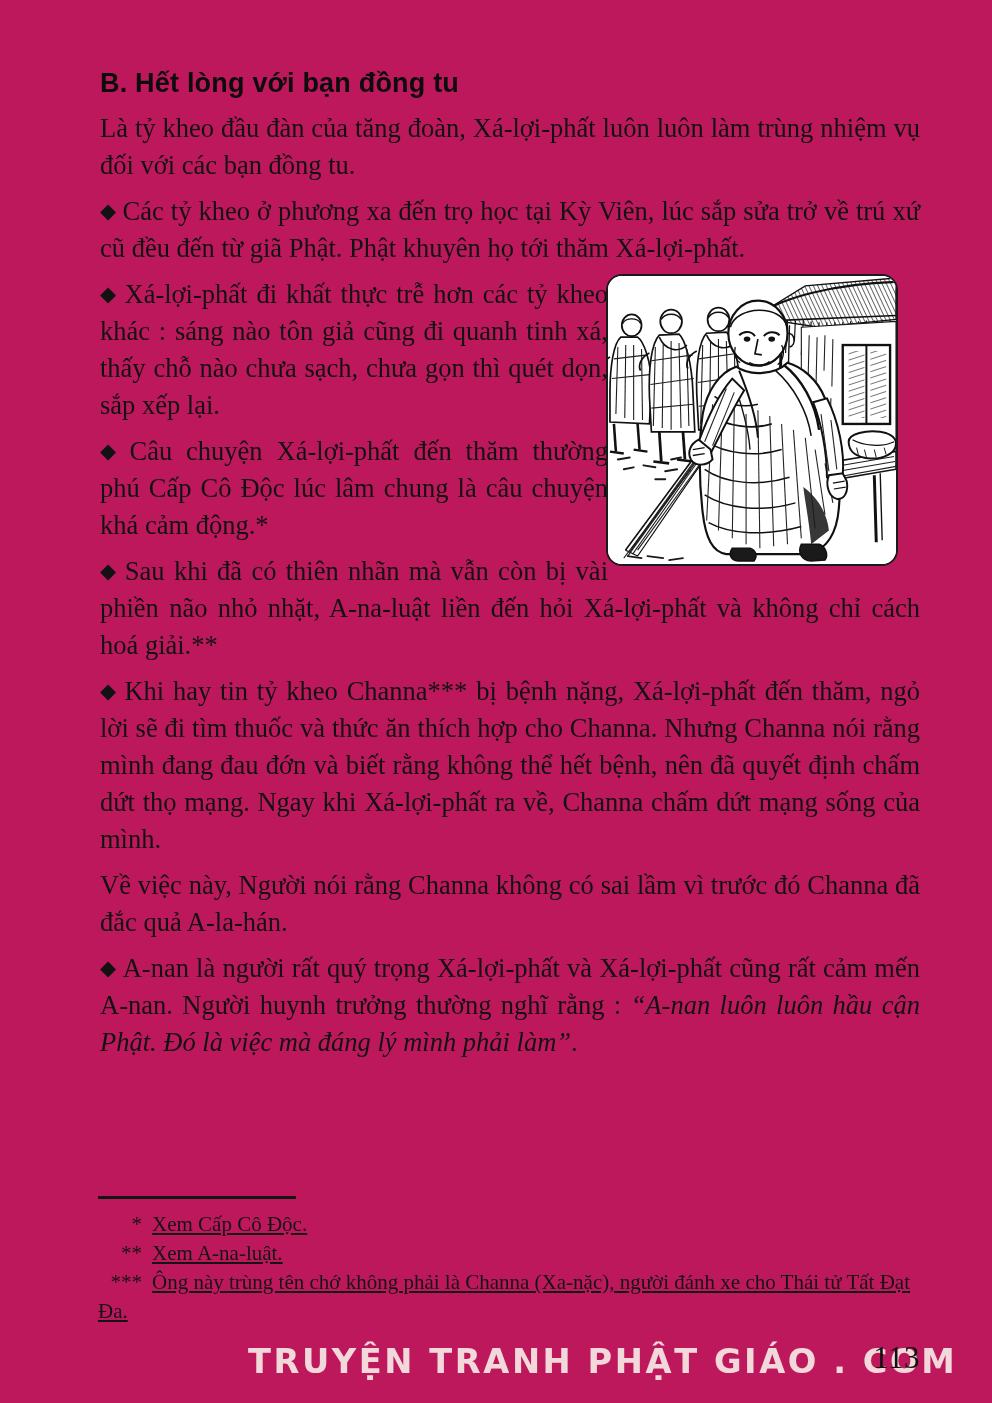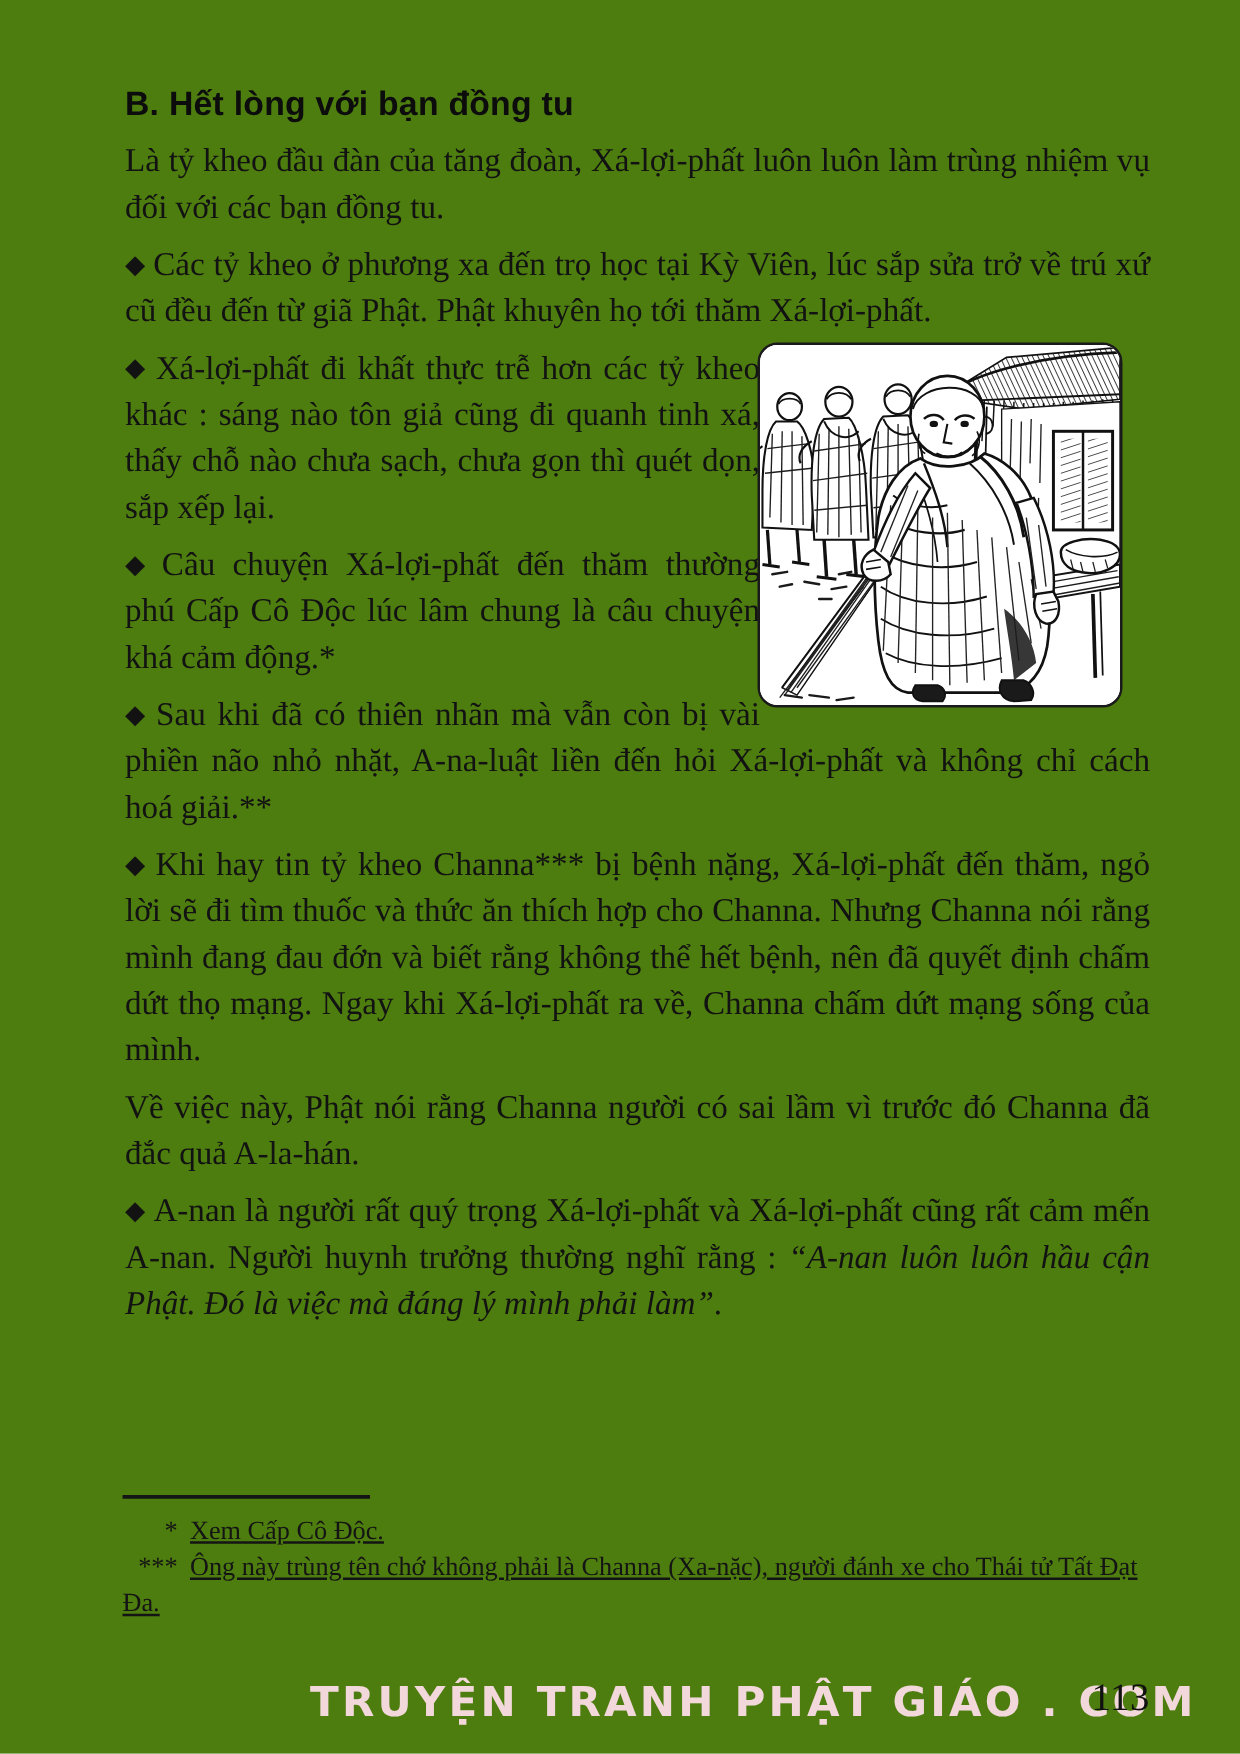--- a/index.html
+++ b/index.html
@@ -4,21 +4,21 @@
 <style>
   html, body {
     margin: 0;
     padding: 0;
     background: #ffffff;
   }
   .page {
     position: relative;
     width: 992px;
     height: 1403px;
-    background: #4d7c0f;
+    background: #be185d;
     overflow: hidden;
     font-family: "Liberation Serif", "DejaVu Serif", serif;
     color: #000000;
   }
 
   
   .section-heading {
     position: absolute;
     left: 100px;
     top: 68px;
@@ -163,21 +163,21 @@
 
     <p class="para gap">
       <span class="bullet">◆</span><span>Sau khi đã có thiên nhãn mà vẫn còn bị vài phiền não nhỏ nhặt, A-na-luật liền đến hỏi Xá-lợi-phất và không chỉ cách hoá giải.**</span>
     </p>
 
     <p class="para gap">
       <span class="bullet">◆</span><span>Khi hay tin tỷ kheo Channa*** bị bệnh nặng, Xá-lợi-phất đến thăm, ngỏ lời sẽ đi tìm thuốc và thức ăn thích hợp cho Channa. Nhưng Channa nói rằng mình đang đau đớn và biết rằng không thể hết bệnh, nên đã quyết định chấm dứt thọ mạng. Ngay khi Xá-lợi-phất ra về, Channa chấm dứt mạng sống của mình.</span>
     </p>
 
     <p class="para gap">
-      <span>Về việc này, Phật nói rằng Channa người có sai lầm vì trước đó Channa đã đắc quả A-la-hán.</span>
+      <span>Về việc này, Người nói rằng Channa không có sai lầm vì trước đó Channa đã đắc quả A-la-hán.</span>
     </p>
 
     <p class="para gap">
       <span class="bullet">◆</span><span>A-nan là người rất quý trọng Xá-lợi-phất và Xá-lợi-phất cũng rất cảm mến A-nan. Người huynh trưởng thường nghĩ rằng : </span><em class="quote">“A-nan luôn luôn hầu cận Phật. Đó là việc mà đáng lý mình phải làm”</em><span>.</span>
     </p>
 
   </div>
 
   <div class="illustration">
     <svg viewBox="0 0 292 292" xmlns="http://www.w3.org/2000/svg">
@@ -442,20 +442,23 @@
       </g>
     </svg>
   </div>
 
   <div class="footrule"></div>
 
   <div class="footnotes">
     <p class="fn">
       <span class="marker">*</span><span>Xem Cấp Cô Độc.</span>
     </p>
+    <p class="fn">
+      <span class="marker">**</span><span>Xem A-na-luật.</span>
+    </p>
     <p class="fn wrapfn">
       <span class="marker">***</span><span>Ông này trùng tên chớ không phải là Channa (Xa-nặc), người đánh xe cho Thái tử Tất Đạt Đa.</span>
     </p>
   </div>
 
   <div class="watermark">TRUYỆN TRANH PHẬT GIÁO . COM</div>
 
   <div class="page-number">113</div>
 
 </div>

